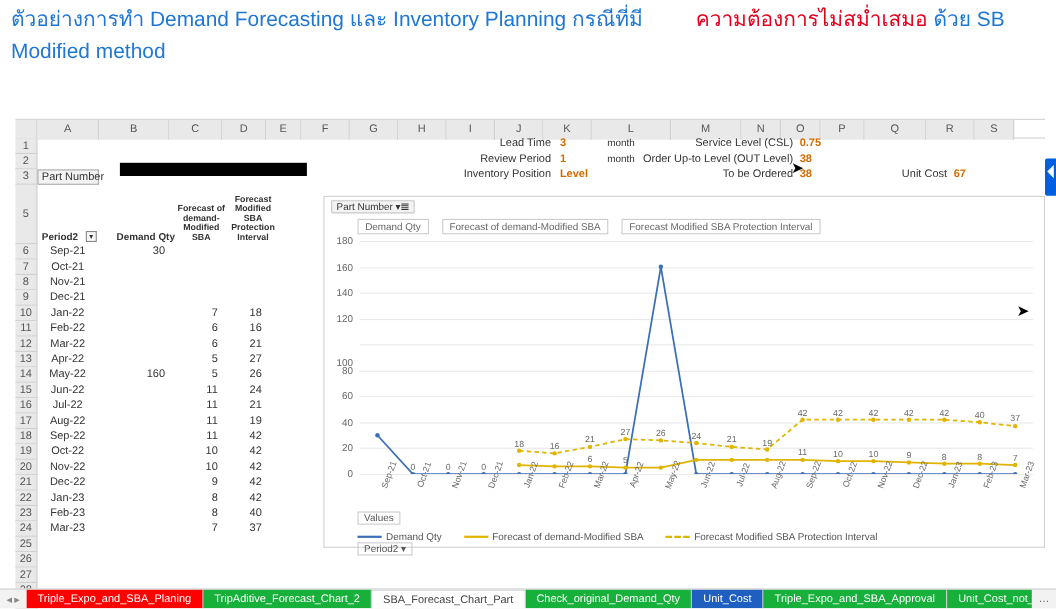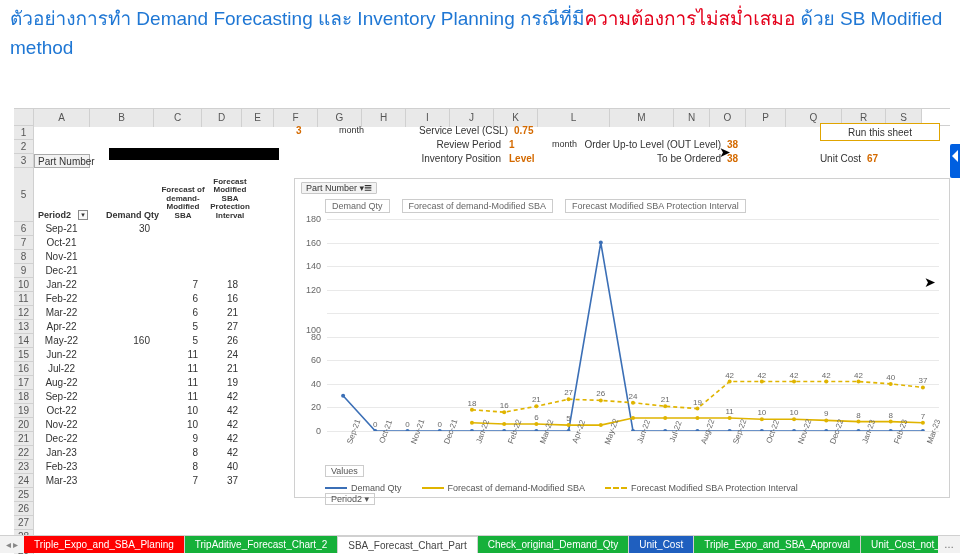--- a/index.html
+++ b/index.html
@@ -1,18 +1,18 @@
 <!DOCTYPE html>
 <html><head>
 <meta charset="utf-8">
 <style>
   * { box-sizing: border-box; margin: 0; padding: 0; }
   body { font-family: Tahoma, "Segoe UI", sans-serif; font-size: 11px; width: 960px; height: 554px; overflow: hidden; background: #fff; color: #333; position: relative; }
   .page-title { font-family: Tahoma, sans-serif; font-size: 19px; color: #1f77d4; padding: 4px 10px 0 10px; line-height: 1.55; }
-  .page-title .red { color: #e4001b; }
+  .page-title .red { color: #e4001b; padding-left: 48px; }
   .sheet { position: absolute; top: 108px; left: 14px; right: 10px; bottom: 20px; background: #fff; }
 
   
   .colhdr { display: flex; height: 18px; border-bottom: 1px solid #d0d0d0; border-top: 1px solid #d0d0d0; font-size: 10px; color: #555; }
   .colhdr .rowhdr-sp { width: 20px; background: #e9e9e9; border-right: 1px solid #d0d0d0; }
   .colhdr .c { text-align: center; background: #e9e9e9; border-right: 1px solid #d0d0d0; height: 18px; line-height: 18px; }
 
   
   .rows { position: relative; }
   .row { display: flex; height: 14px; }
@@ -284,22 +284,22 @@
       </div>
       <div class="row ">
         <div class="rowhdr">29</div>
       </div>
     </div>
 
   <div class="blackbar"></div>
 
   <div class="overlay">
     <div class="params">
-      <button class="run-btn">Run this sheet</button>
       <div class="param-row">
+        <span class="param-lbl">Lead Time</span>
         <span class="param-val">3</span>
         <span class="param-unit">month</span>
         <span class="param-lbl2">Service Level (CSL)</span>
         <span class="param-val2">0.75</span>
       </div>
       <div class="param-row">
         <span class="param-lbl">Review Period</span>
         <span class="param-val">1</span>
         <span class="param-unit">month</span>
         <span class="param-lbl2">Order Up-to Level (OUT Level)</span>

